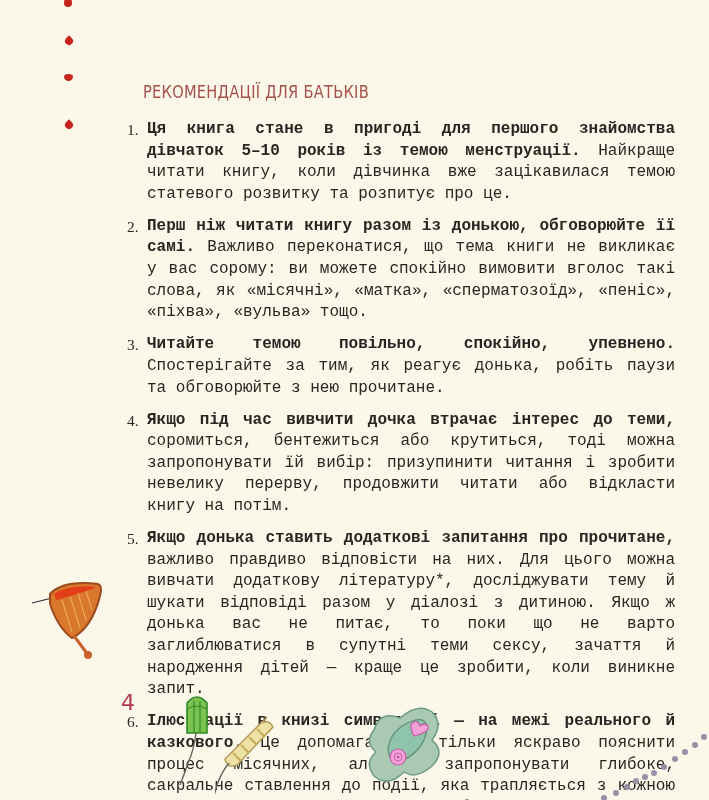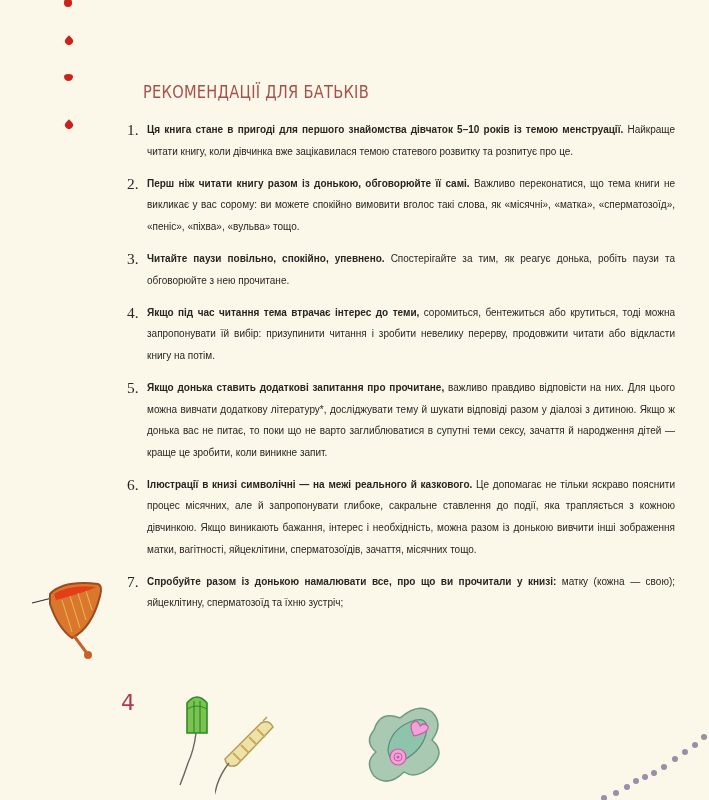--- a/index.html
+++ b/index.html
@@ -60,22 +60,22 @@
       margin-bottom: 10.5px;
     }
     .item .num {
       width: 20px;
       flex: 0 0 20px;
       font-size: 14.2px;
     }
     .item .body {
       flex: 1;
       text-align: justify;
-      font-family: Liberation Sans, sans-serif;
-      font-size: 10px;
+      font-family: Liberation Mono, monospace;
+      font-size: 16px;
     }
     .item .num {
       font-family: "Liberation Serif", "DejaVu Serif", serif;
       font-size: 15.4px;
     }
     .item .lead {
       font-weight: bold;
     }
     .page-num {
       position: absolute;
@@ -107,25 +107,25 @@
   <li class="item">
     <span class="num">1.</span>
     <span class="body"><b class="lead">Ця книга стане в пригоді для першого знайомства дівчаток 5–10 років із темою менструації.</b><span> Найкраще читати книгу, коли дівчинка вже зацікавилася темою статевого розвитку та розпитує про це.</span></span>
   </li>
   <li class="item">
     <span class="num">2.</span>
     <span class="body"><b class="lead">Перш ніж читати книгу разом із донькою, обговорюйте її самі.</b><span> Важливо переконатися, що тема книги не викликає у вас сорому: ви можете спокійно вимовити вголос такі слова, як «місячні», «матка», «сперматозоїд», «пеніс», «піхва», «вульва» тощо.</span></span>
   </li>
   <li class="item">
     <span class="num">3.</span>
-    <span class="body"><b class="lead">Читайте паузи повільно, спокійно, упевнено.</b><span> Спостерігайте за тим, як реагує донька, робіть паузи та обговорюйте з нею прочитане.</span></span>
+    <span class="body"><b class="lead">Читайте темою повільно, спокійно, упевнено.</b><span> Спостерігайте за тим, як реагує донька, робіть паузи та обговорюйте з нею прочитане.</span></span>
   </li>
   <li class="item">
     <span class="num">4.</span>
-    <span class="body"><b class="lead">Якщо під час читання тема втрачає інтерес до теми,</b><span> соромиться, бентежиться або крутиться, тоді можна запропонувати їй вибір: призупинити читання і зробити невелику перерву, продовжити читати або відкласти книгу на потім.</span></span>
+    <span class="body"><b class="lead">Якщо під час вивчити дочка втрачає інтерес до теми,</b><span> соромиться, бентежиться або крутиться, тоді можна запропонувати їй вибір: призупинити читання і зробити невелику перерву, продовжити читати або відкласти книгу на потім.</span></span>
   </li>
   <li class="item">
     <span class="num">5.</span>
     <span class="body"><b class="lead">Якщо донька ставить додаткові запитання про прочитане,</b><span> важливо правдиво відповісти на них. Для цього можна вивчати додаткову літературу*, досліджувати тему й шукати відповіді разом у діалозі з дитиною. Якщо ж донька вас не питає, то поки що не варто заглиблюватися в супутні теми сексу, зачаття й народження дітей — краще це зробити, коли виникне запит.</span></span>
   </li>
   <li class="item">
     <span class="num">6.</span>
     <span class="body"><b class="lead">Ілюстрації в книзі символічні — на межі реального й казкового.</b><span> Це допомагає не тільки яскраво пояснити процес місячних, але й запропонувати глибоке, сакральне ставлення до події, яка трапляється з кожною дівчинкою. Якщо виникають бажання, інтерес і необхідність, можна разом із донькою вивчити інші зображення матки, вагітності, яйцеклітини, сперматозоїдів, зачаття, місячних тощо.</span></span>
   </li>
   <li class="item">

